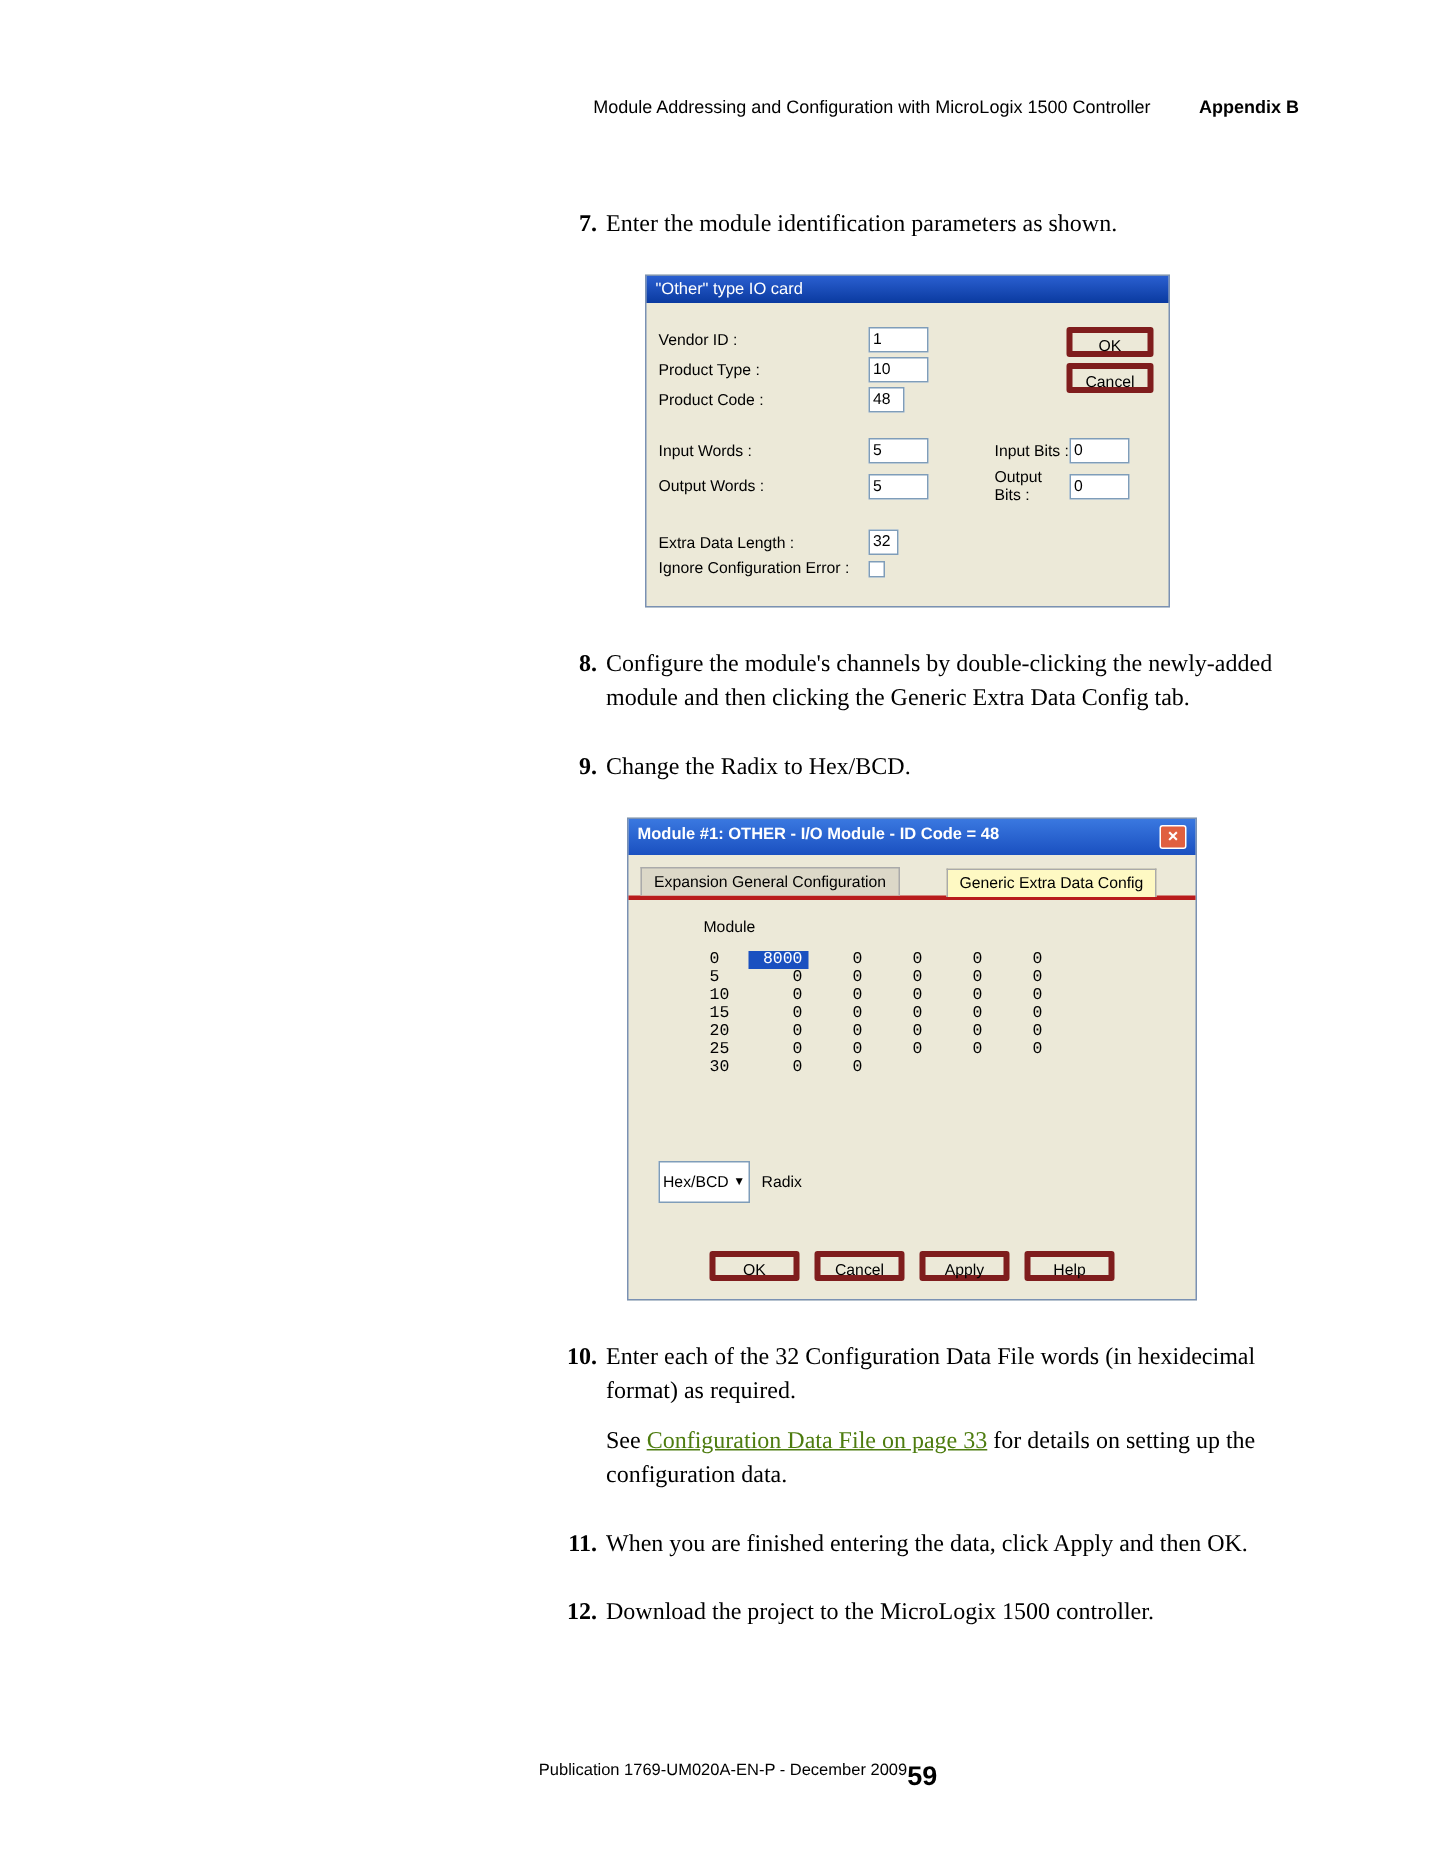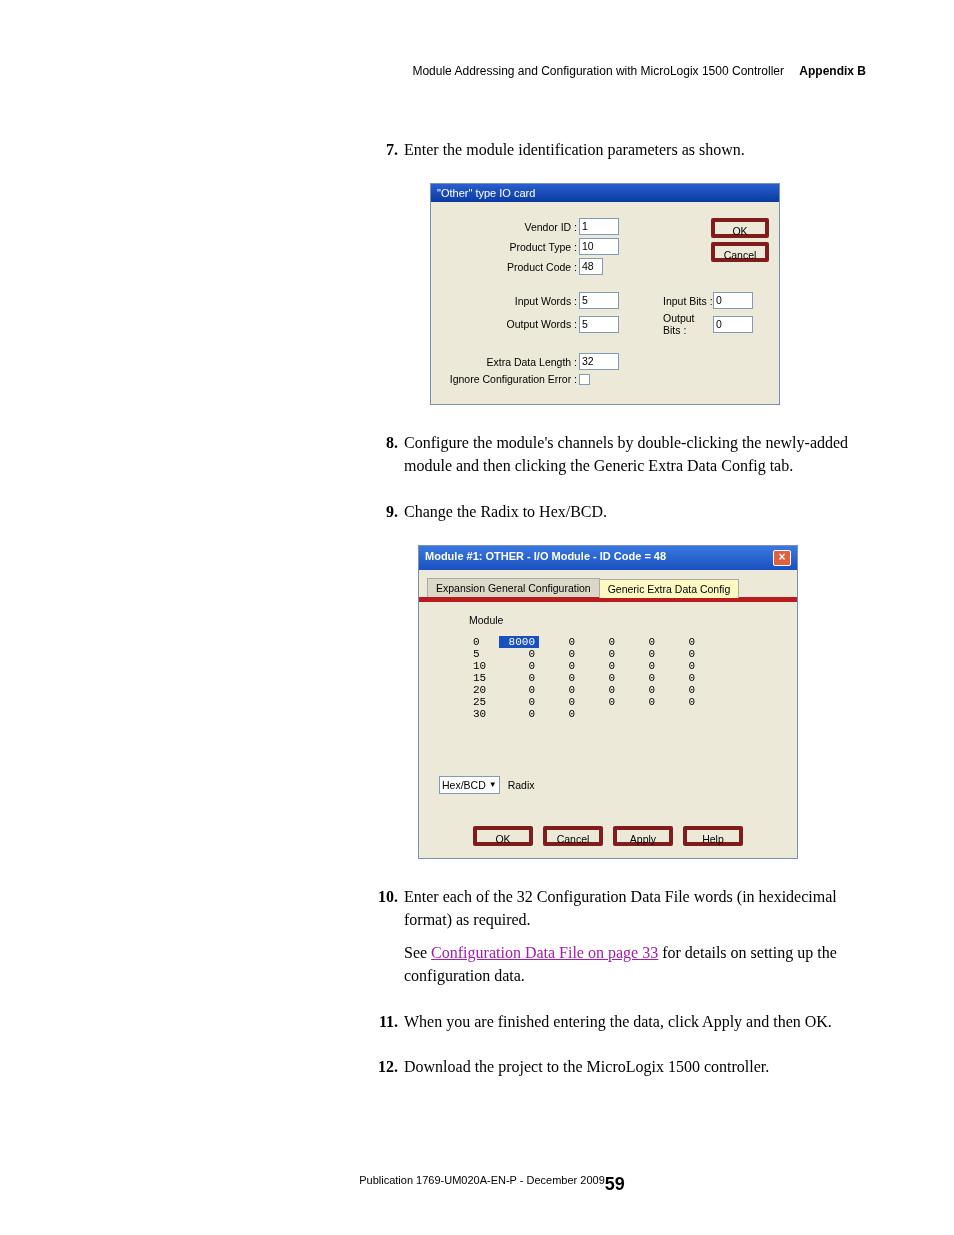--- a/index.html
+++ b/index.html
@@ -12,46 +12,46 @@
     position: relative;
     padding: 64px 80px 40px 110px;
   }
   .header {
     text-align: right;
     font-family: Arial, sans-serif;
     font-size: 12px;
     margin-bottom: 60px;
     padding-right: 8px;
   }
-  .header .appendix { font-weight: bold; margin-left: 12px; }
+  .header .appendix { font-weight: bold; margin-left: 29px; }
   .content { padding-left: 260px; }
   .step { display: flex; margin-bottom: 12px; font-size: 16px; line-height: 1.45; }
   .step-num { font-weight: bold; width: 28px; flex-shrink: 0; text-align: right; margin-right: 6px; }
   .step-body { flex: 1; }
   .step-body p { margin-bottom: 10px; }
-  .link { color: #a21caf; text-decoration: underline; }
+  .link { color: #4d7c0f; text-decoration: underline; }
 
   
   .dlg {
     background: #ece9d8;
     border: 1px solid #7a91b3;
     font-family: Tahoma, Arial, sans-serif;
     font-size: 10.5px;
     margin: 10px 0 26px 0;
   }
   .dlg1 { width: 350px; margin-left: 60px; }
   .titlebar {
     background: linear-gradient(to bottom, #2a5fd0, #0a3aa0);
     color: #fff;
     padding: 3px 6px;
     font-size: 11px;
   }
   .dlg-body { padding: 16px 10px 16px 8px; position: relative; }
   .formrow { display: flex; align-items: center; margin-bottom: 3px; }
-  .formrow .lbl { width: 140px; text-align: right; padding-right: 2px; }
+  .formrow .lbl { width: 140px; text-align: left; padding-right: 2px; }
   .formrow .fld {
     background: #fff; border: 1px solid #7f9db9; height: 17px;
     padding: 0 2px; line-height: 15px; font-size: 10.5px;
   }
   .btncol { position: absolute; right: 10px; top: 16px; display: flex; flex-direction: column; gap: 4px; }
   .winbtn {
     background: #ece9d8; border: 4px solid #7f1d1d; border-radius: 2px;
     width: 58px; height: 20px; font-size: 10.5px; text-align: center;
     line-height: 18px; font-family: Tahoma, Arial, sans-serif;
   }
@@ -63,32 +63,32 @@
   .titlebar2 {
     background: linear-gradient(to bottom, #3a78e0, #1a50c0);
     color: #fff; padding: 4px 6px; display:flex; justify-content:space-between;
     font-size: 11px; font-weight: bold;
   }
   .closebtn {
     width: 18px; height: 16px; background: #e06040;
     border: 1px solid #fff; color:#fff; text-align:center;
     line-height:13px; font-size:12px; border-radius:2px;
   }
-  .tabs { display:flex; padding: 8px 8px 0; border-bottom:5px solid #b91c1c; font-size:10.5px; }
+  .tabs { display:flex; padding: 8px 8px 0; border-bottom:3px solid #b91c1c; font-size:10.5px;gap:32px; }
   .tab { padding: 3px 8px; border: 1px solid #aaa; border-bottom:none; background:#ece9d8; margin-right:-1px; }
   .tab.active { background:#fef9c3; position:relative; top:1px; }
   .tab.inactive { background:#dcd8c8; }
   .tabbody { padding: 12px 20px 24px; }
   .table { font-family: 'Courier New', monospace; font-size: 11px; }
   .table .row { display:flex; }
   .table .cell { width: 40px; text-align:right; padding:0 4px; }
   .table .cell.h { background:#1a50c0; color:#fff; }
   .table .cell.offset { width:30px; text-align:left; }
   .radix-row { margin-top: 56px; display:flex; align-items:center; gap:8px; font-size:10.5px; font-family: Tahoma, Arial, sans-serif; }
-  .radix-sel { background:#fff; border:1px solid #7f9db9; padding:0 2px; height:18px; display:flex; align-items:center; gap:3px; }
+  .radix-sel { background:#fff; border:1px solid #7f9db9; padding:0 2px; height:28px; display:flex; align-items:center; gap:3px; }
   .drop { font-size:8px; }
   .dlg2-btns { display:flex; justify-content:center; gap:10px; padding: 8px 0 12px; }
   .dlg2-btns .winbtn { width: 60px; }
 
   .footer {
     position: absolute; bottom: 40px; left: 110px; right: 80px;
     display:flex; justify-content:center;
     font-family: Arial, sans-serif; font-size: 11px;
   }
   .footer .pg { font-weight: bold; font-size: 18px; }
@@ -140,21 +140,21 @@
       <div class="formrow">
         <div class="lbl">Output Words :</div>
         <div class="fld" style="width:40px">5</div>
         <div style="width:44px"></div>
         <div class="lbl2" style="width:50px">Output Bits :</div>
         <div class="fld" style="width:40px">0</div>
       </div>
       <div class="group-spacer"></div>
       <div class="formrow">
         <div class="lbl">Extra Data Length :</div>
-        <div class="fld" style="width:40px">32</div>
+        <div class="fld" style="width:20px">32</div>
       </div>
       <div class="formrow">
         <div class="lbl">Ignore Configuration Error :</div>
         <span class="chk"></span>
       </div>
     </div>
   </div>
 
   <div class="step">
     <div class="step-num">8.</div>

